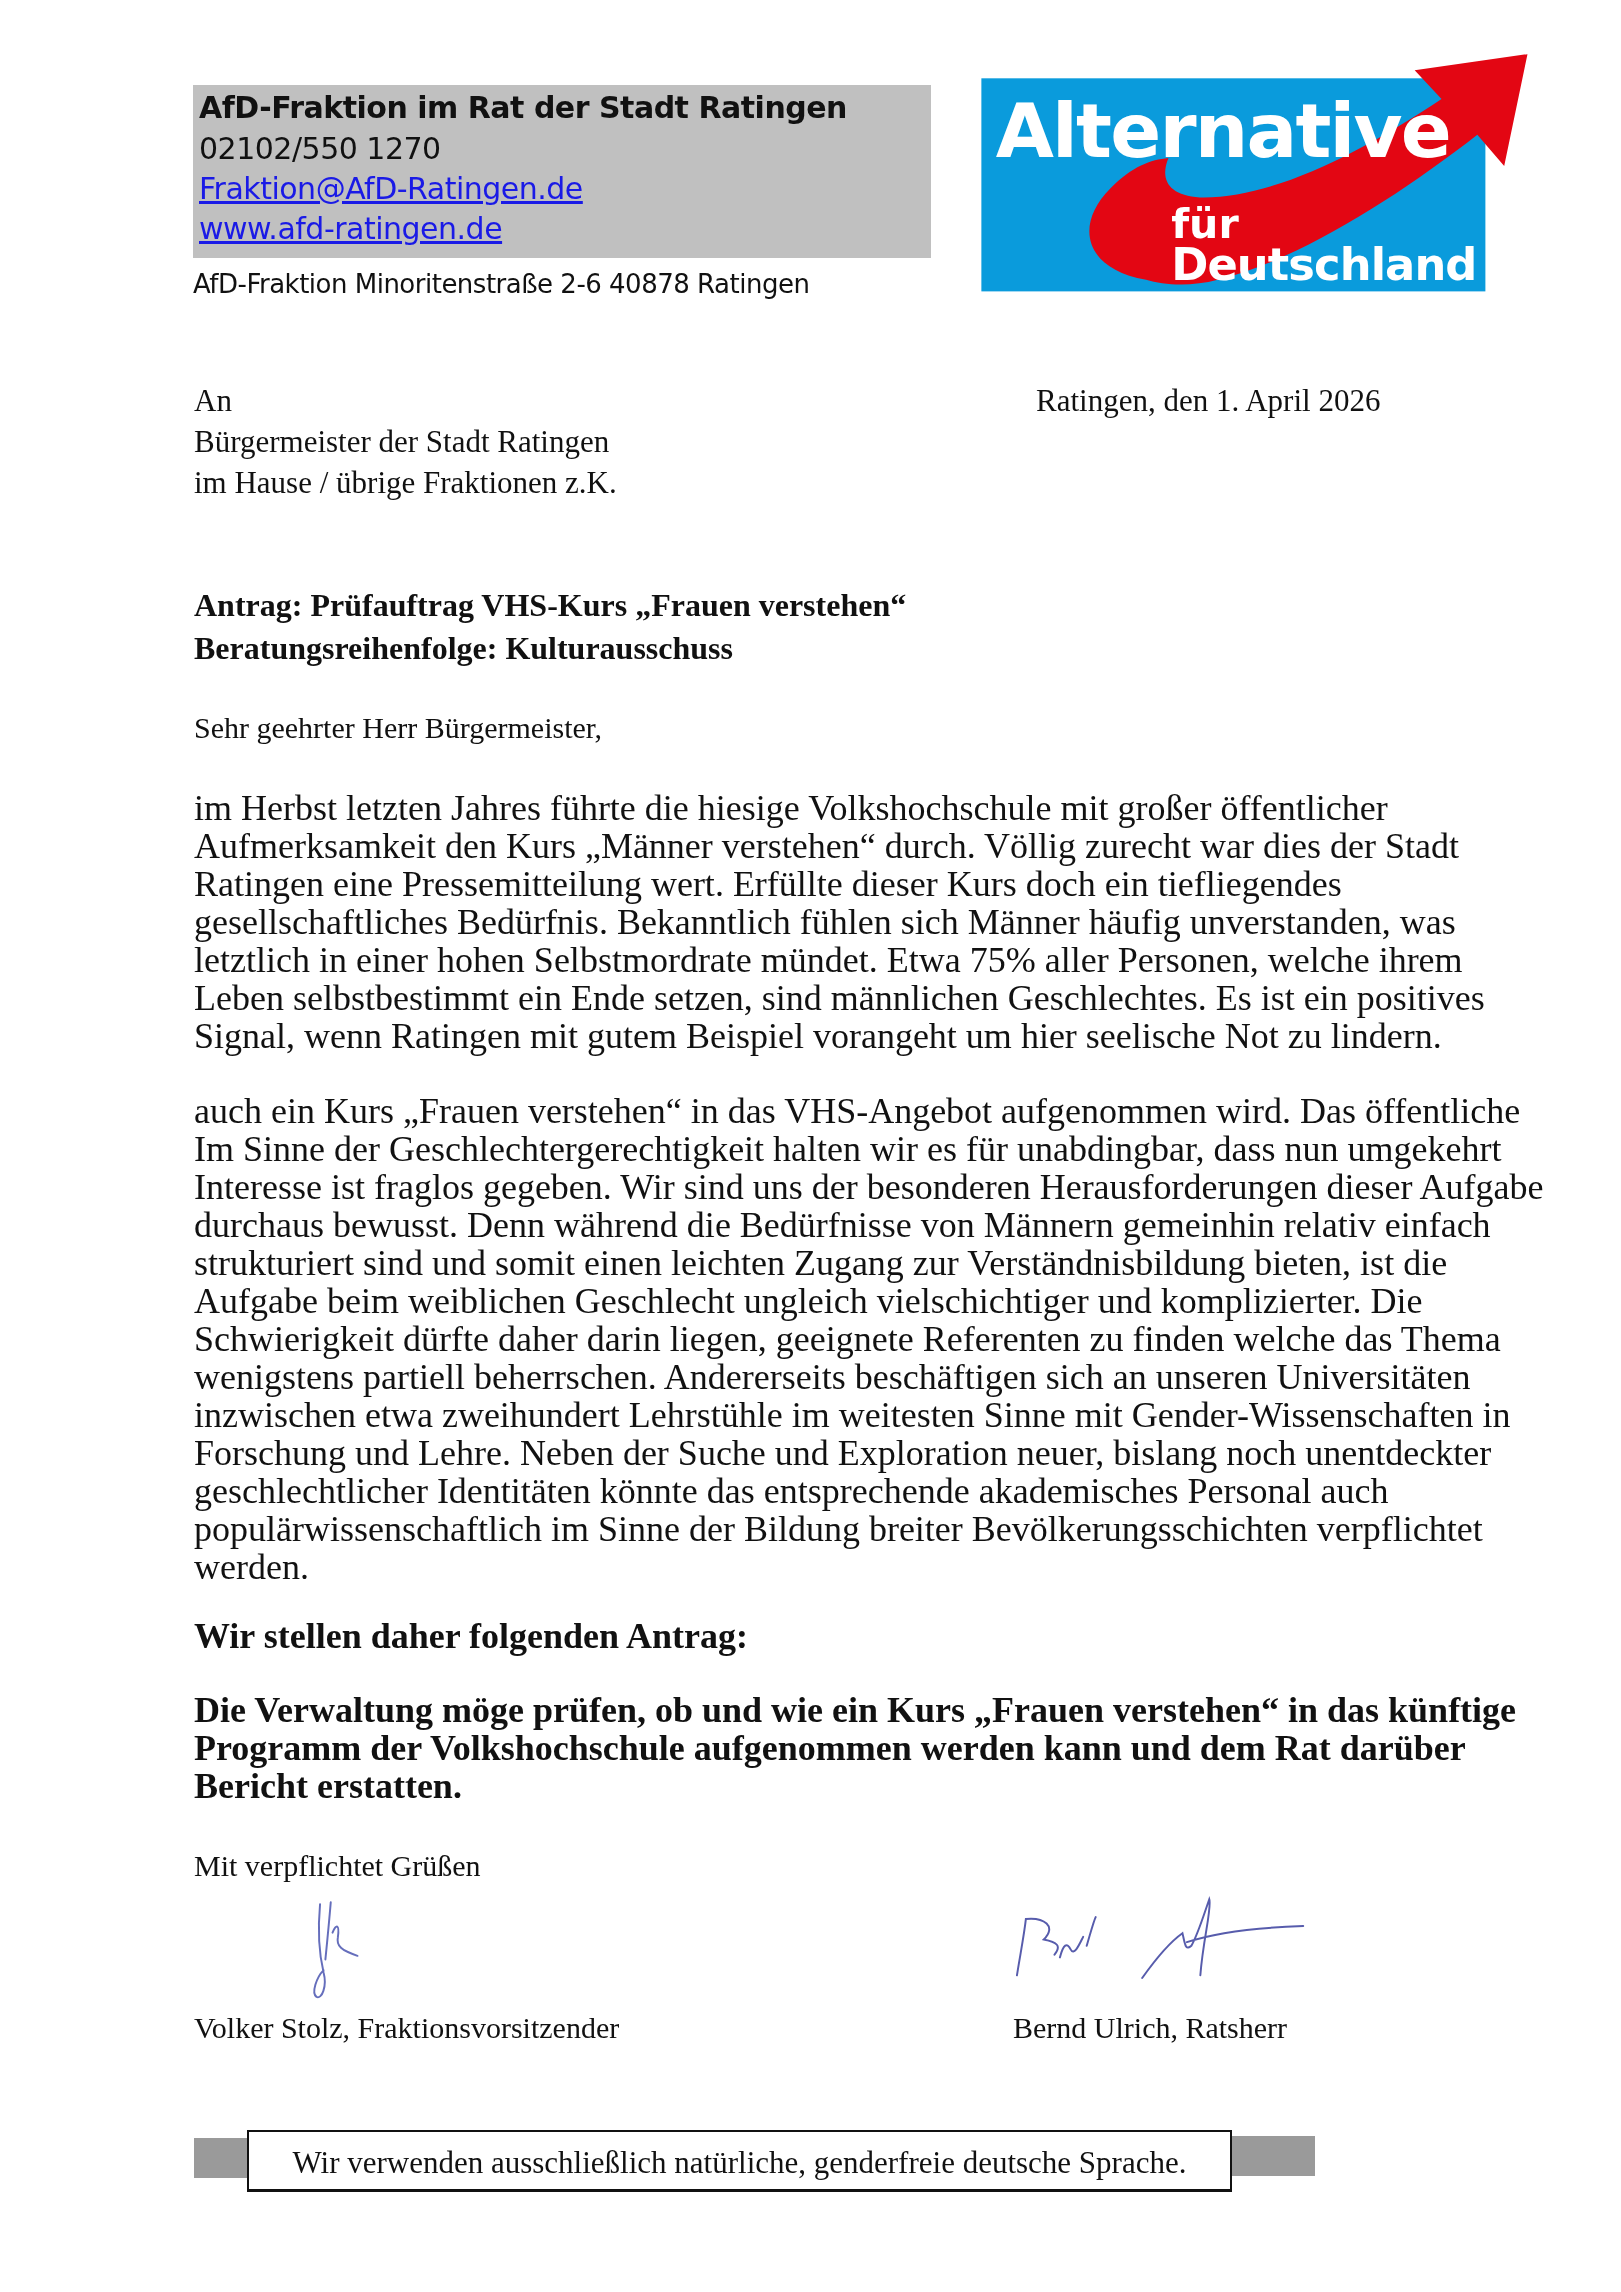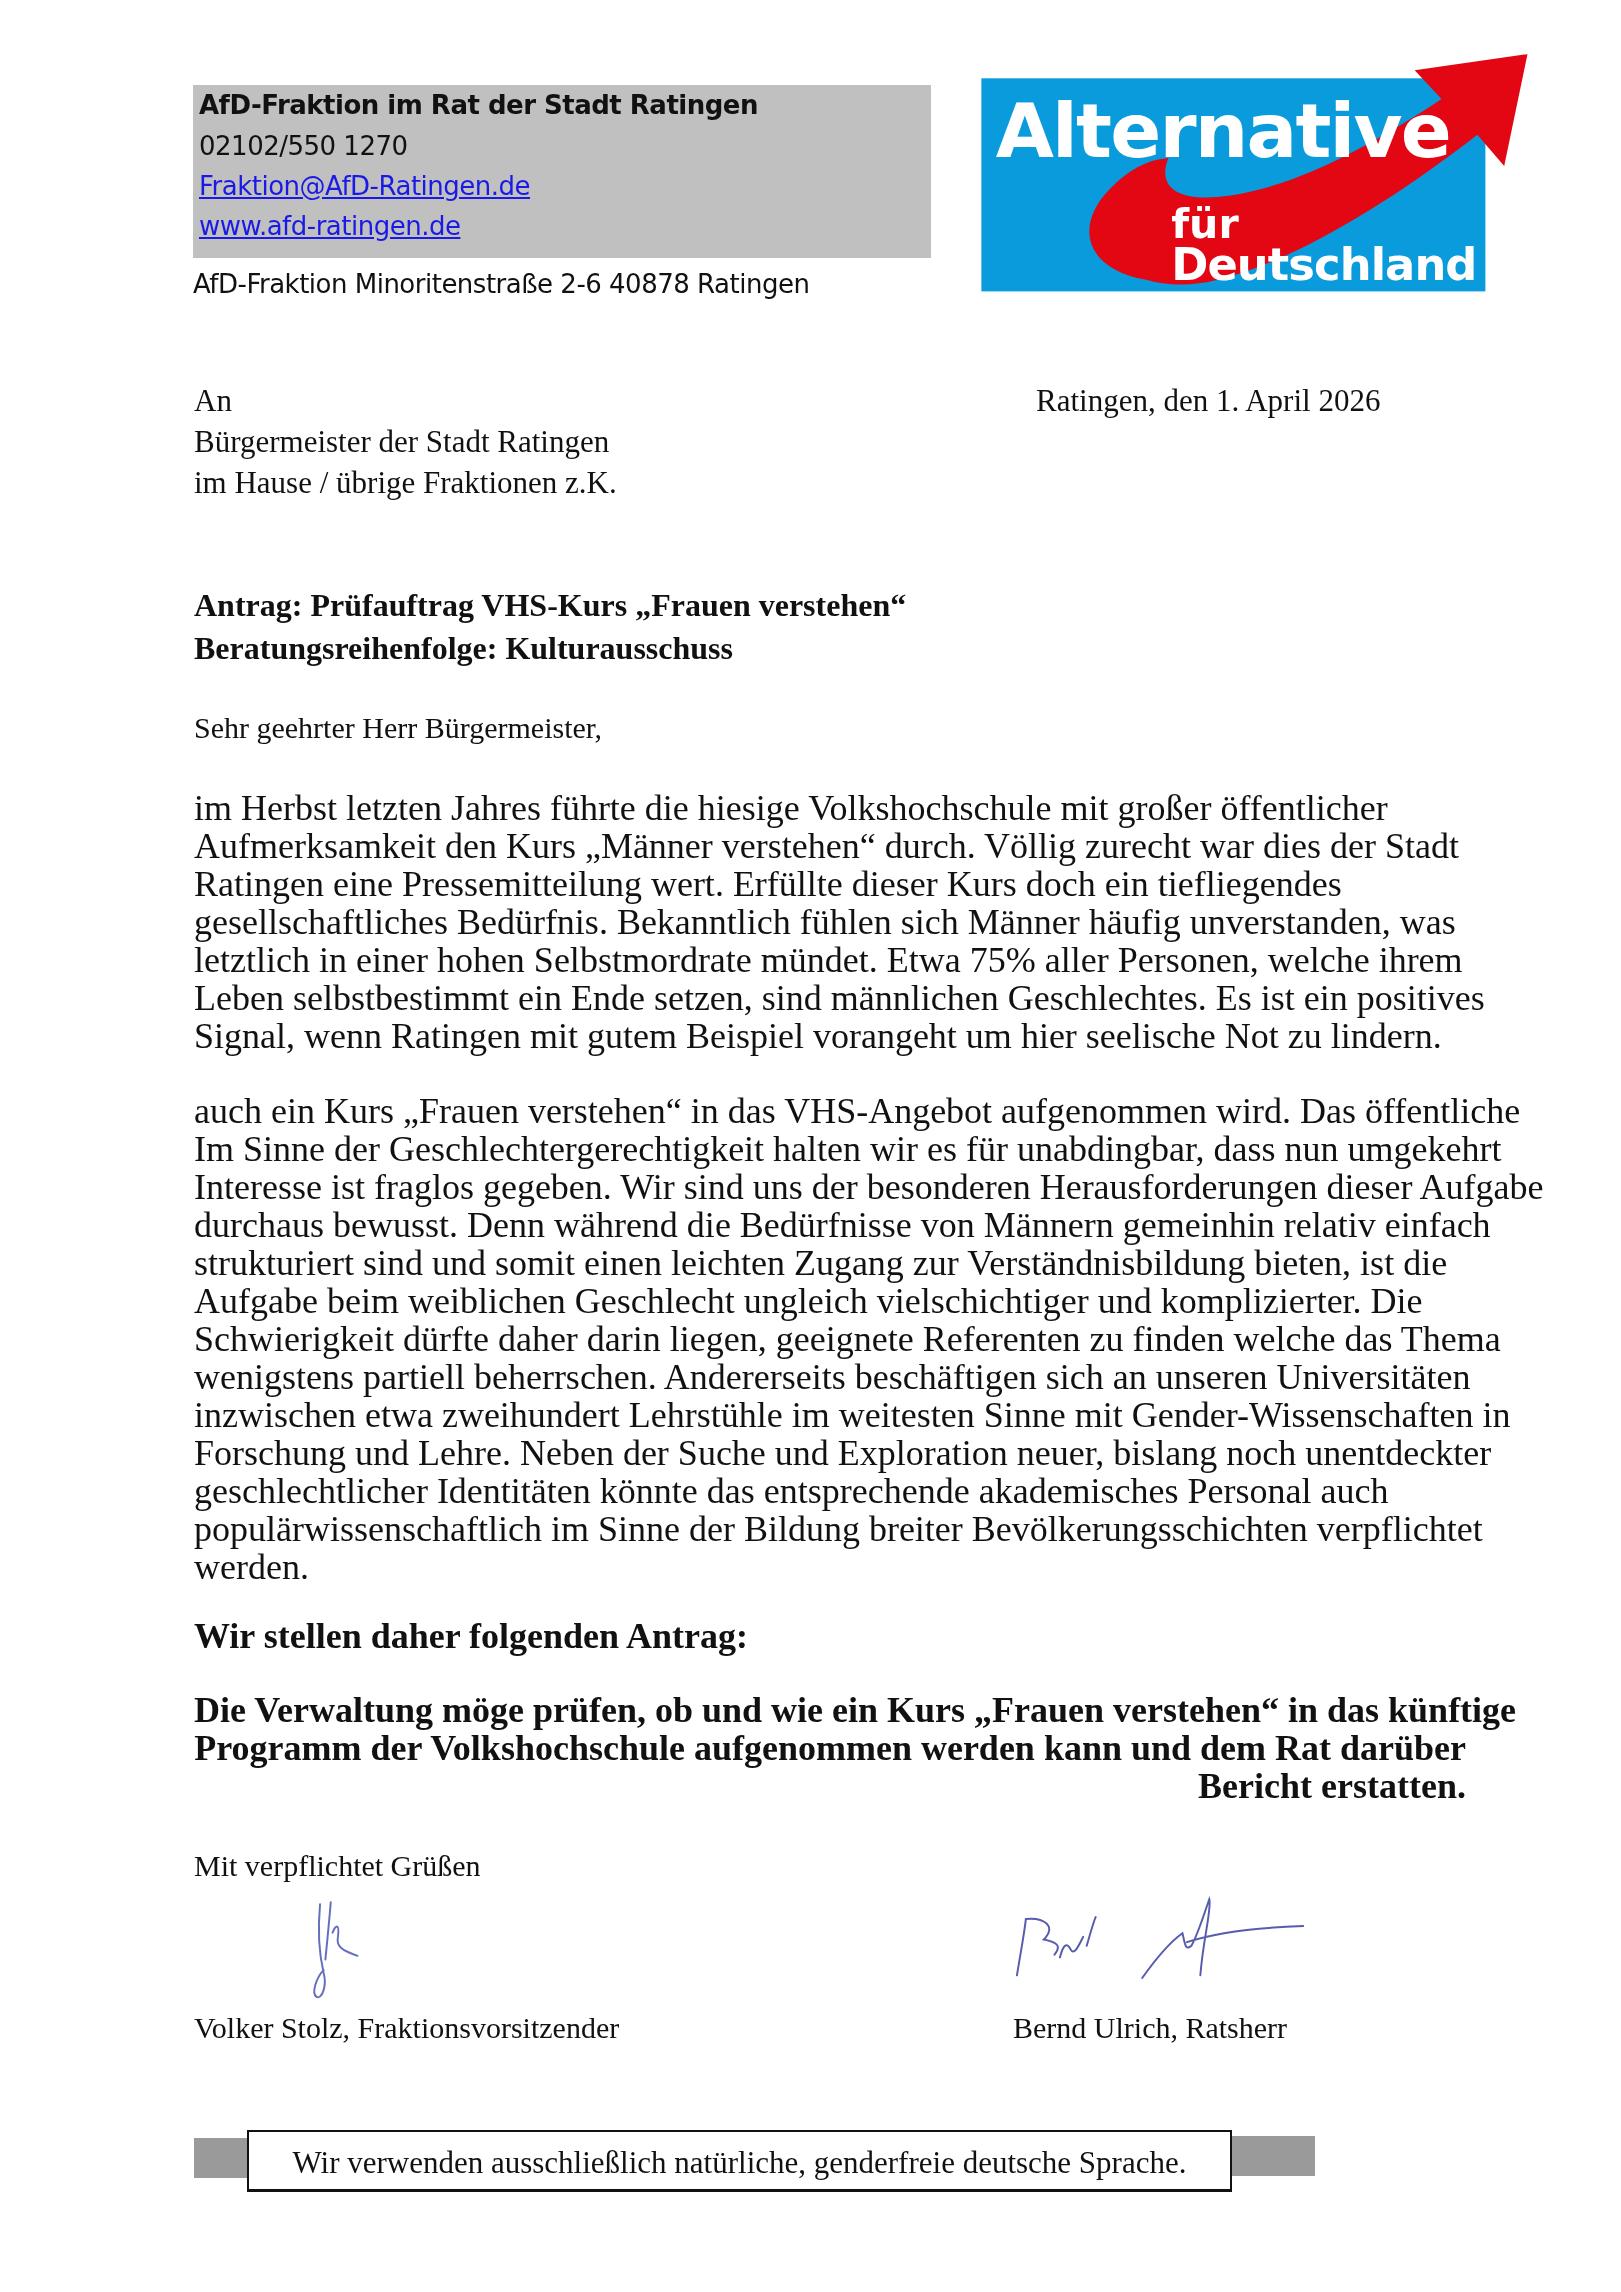--- a/index.html
+++ b/index.html
@@ -1,21 +1,21 @@
 <!DOCTYPE html>
 <html style="font-size:14.3px"><head>
 <meta charset="utf-8">
 <style>
   html, body { margin: 0; padding: 0; background: #ffffff; }
   body { width: 1621px; height: 2293px; position: relative; overflow: hidden; }
   .page { position: absolute; left: 0; top: 0; width: 1621px; height: 2293px; background: #fff; }
 
   
   .hdr-box { position: absolute; left: 193px; top: 85px; width: 738px; height: 173px; background: #c0c0c0; }
-  .hdr-line { position: absolute; left: 199px; font-family: "DejaVu Sans", sans-serif; font-size: 26px; color: #111; white-space: nowrap; letter-spacing: -0.5px; }
+  .hdr-line { position: absolute; left: 199px; font-family: "DejaVu Sans", sans-serif; font-size: 30px; color: #111; white-space: nowrap; letter-spacing: -0.5px; }
   .hdr-title { top: 90px; font-weight: bold; color: #111; }
   .hdr-phone { top: 131px; }
   .hdr-email { top: 171px; color: #1a1ae6; text-decoration: underline; }
   .hdr-web { top: 211px; color: #1a1ae6; text-decoration: underline; }
   .hdr-addr { left: 193px; top: 269px; font-size: 26px; }
 
   
   .logo { position: absolute; left: 976px; top: 45px; width: 564px; height: 260px; }
 
   
@@ -26,21 +26,21 @@
   .date { left: 1036px; top: 380px; font-size: 31px; line-height: 41px; }
 
   .subject { left: 194px; top: 584px; font-size: 32px; line-height: 43px; font-weight: bold; }
   .salutation { left: 194px; top: 708px; font-size: 30px; line-height: 39px; }
 
   .para { position: absolute; left: 194px; width: 1272px; font-size: 36px; line-height: 38px; }
   .para div { white-space: nowrap; }
   .p1 { top: 789px; }
   .p2 { top: 1092px; }
   .motion-intro { top: 1617px; font-weight: bold; }
-  .motion { top: 1691px; font-weight: bold; text-align: right; }
+  .motion { top: 1691px; font-weight: bold; }
   .closing { top: 1847px; font-size: 30px; }
 
   .sig-name { position: absolute; top: 2008px; font-size: 30px; line-height: 39px; white-space: nowrap; }
   .sig-left { left: 194px; }
   .sig-right { left: 1013px; }
   .sig-img { position: absolute; }
 
   
   .foot-grey { position: absolute; background: #9a9a9a; }
   .foot-grey-l { left: 194px; top: 2138px; width: 56px; height: 40px; }

